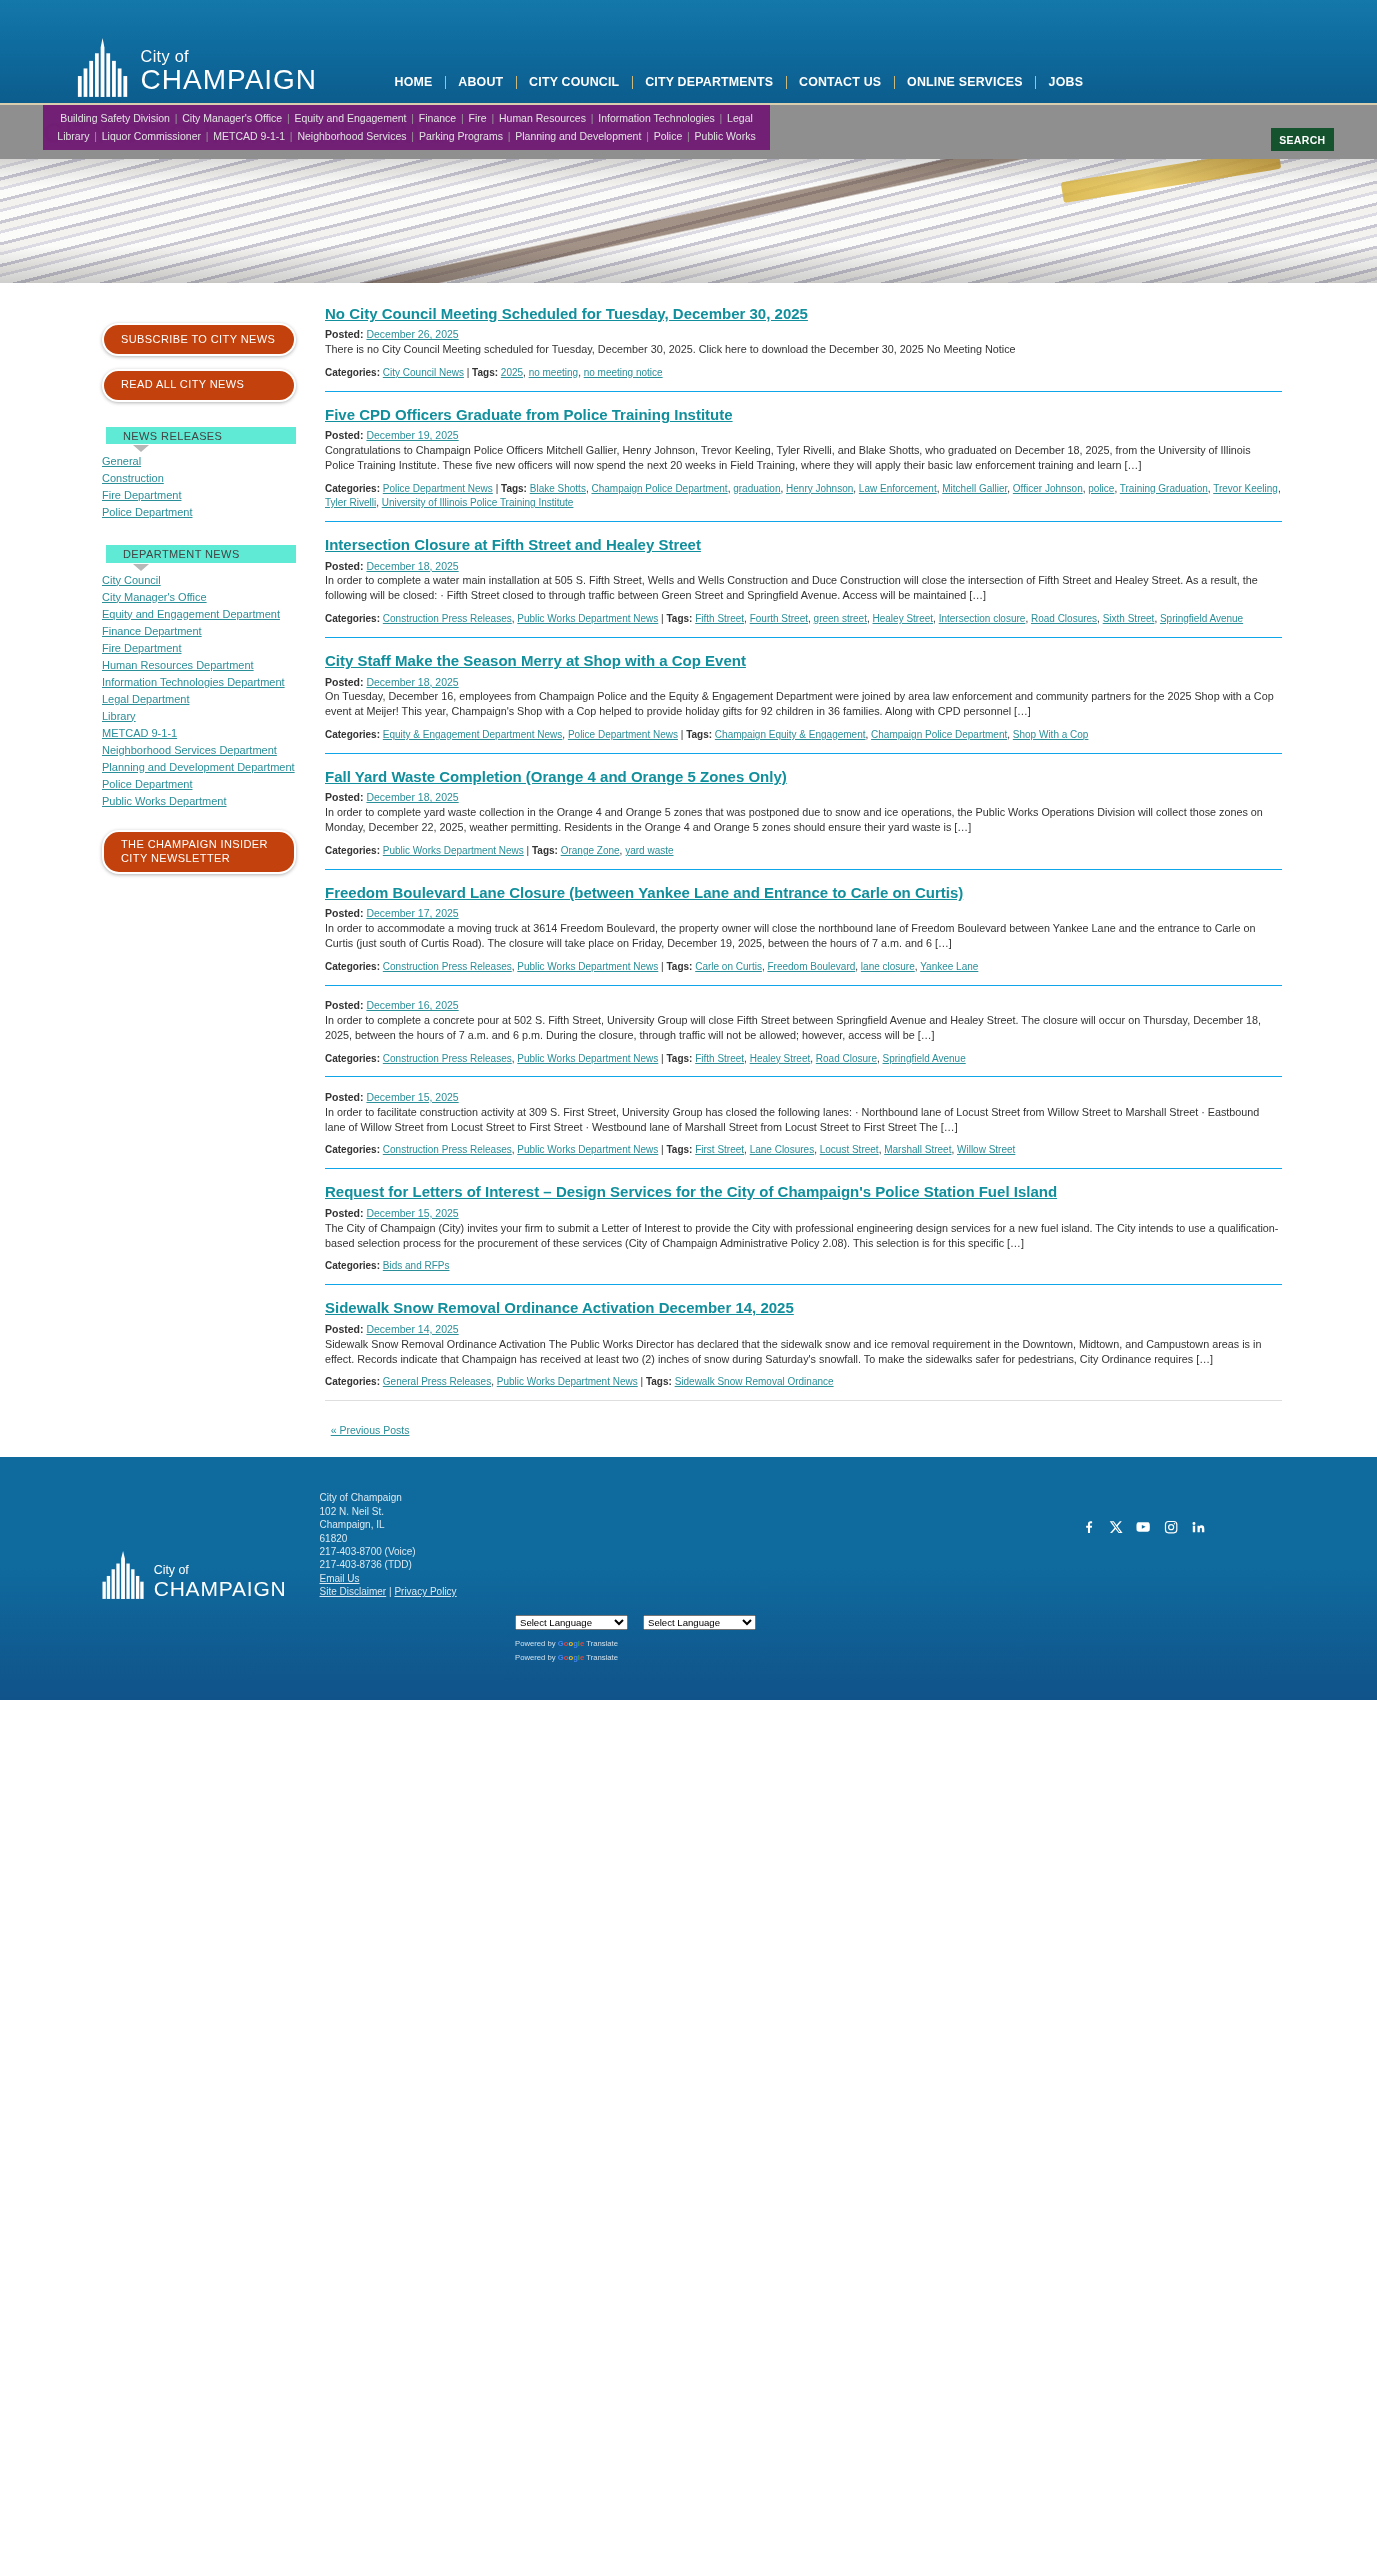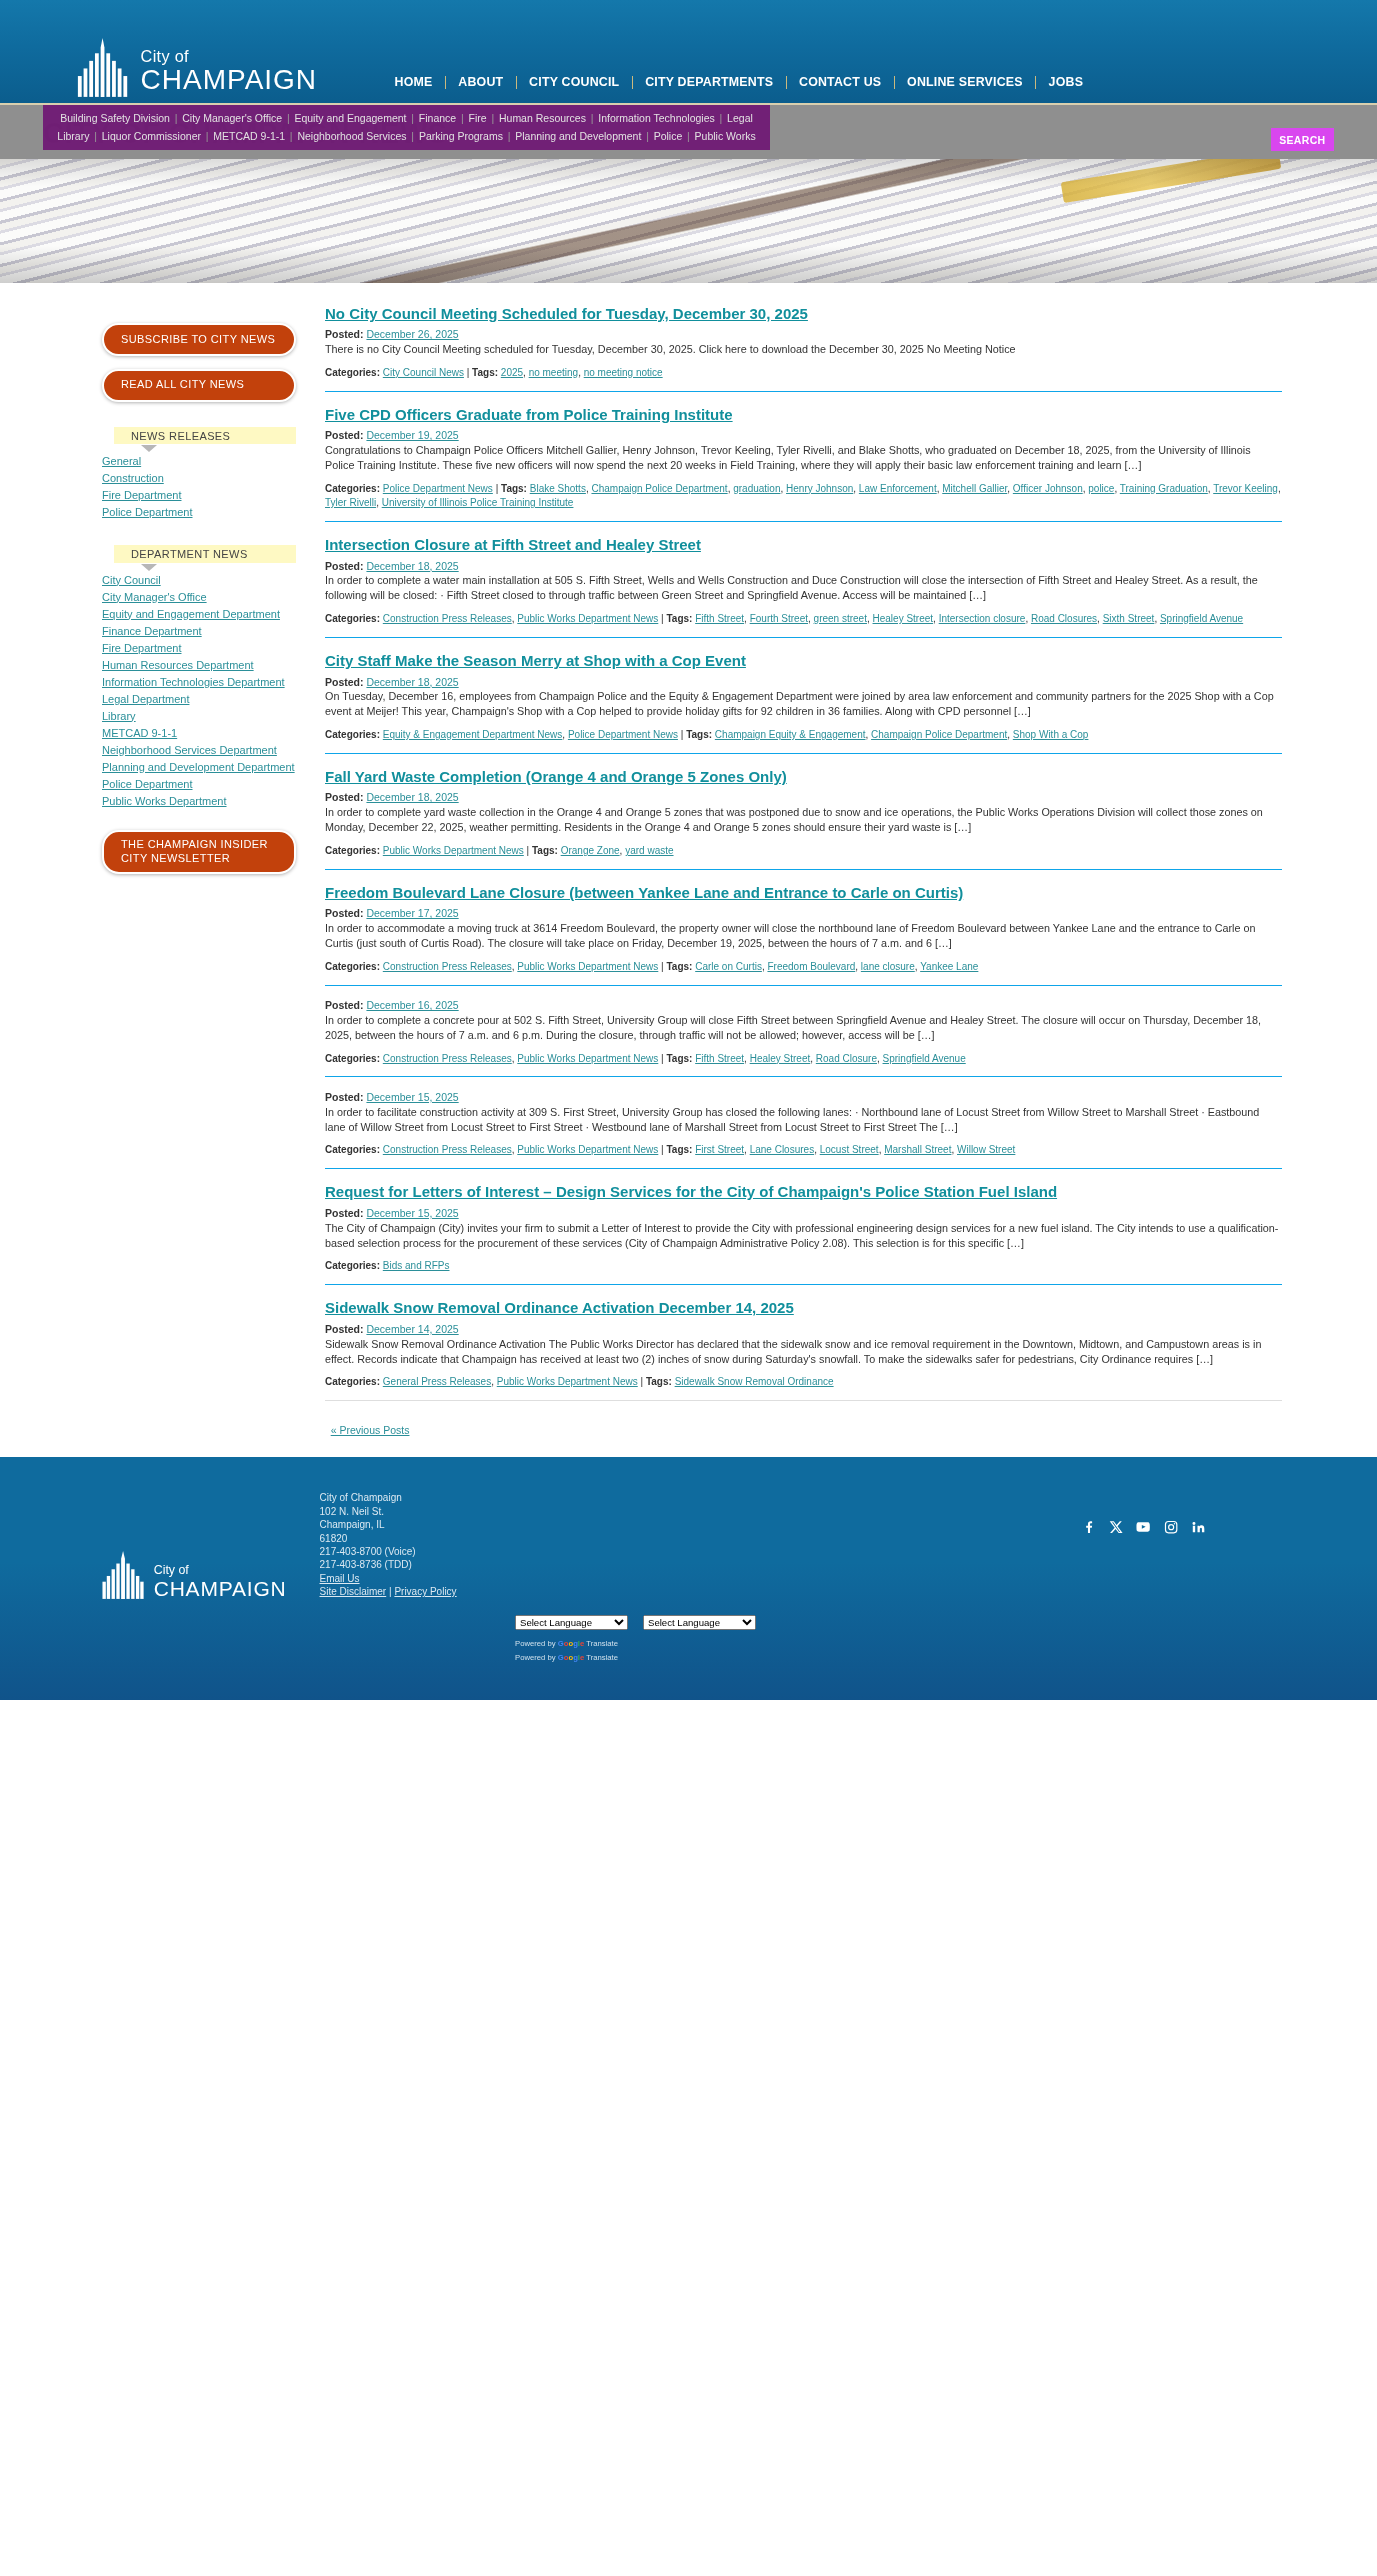--- a/index.html
+++ b/index.html
@@ -45,21 +45,21 @@
   .deptmenu {
     position:absolute; left:43px; top:0; width:727px;
     background:#701a75; padding:3.8px 0 5.7px 0;
     opacity:.94;
   }
   .deptmenu .row { text-align:center; color:#e8e8e8; font-size:10.5px; line-height:18px; white-space:nowrap; }
   .deptmenu .row a { color:#e8e8e8; font-size:10.5px; padding:0 3.8px; }
   .deptmenu .sep { color:#9a9a9a; padding:0 1px; }
   .searchbtn {
     position:absolute; right:0; top:23px;
-    background:#d946ef; color:#fff; font-size:10.5px; font-weight:bold;
+    background:#14532d; color:#fff; font-size:10.5px; font-weight:bold;
     padding:5.7px 8.6px; letter-spacing:0.3px;
   }
   .searchwrap { position:absolute; right:43px; top:0; width:auto; }
 
   
   .hero { height:124px; overflow:hidden; position:relative; background:#c9c4bb; }
   .hero .stack {
     position:absolute; inset:0;
     background:
       linear-gradient(168deg, rgba(255,255,255,0) 0 48%, rgba(90,60,40,.55) 48.4% 52%, rgba(255,255,255,0) 52.4% 100%),
@@ -90,22 +90,22 @@
     display:block; background:#c2410c; color:#fff;
     border-radius:17px; border:2.9px solid #fff;
     box-shadow:0 1px 3.8px rgba(0,0,0,.30);
     font-size:11px; letter-spacing:0.4px;
     padding:7.7px 0 7.7px 17px; margin-bottom:12.4px;
     line-height:1.25;
   }
   .sbtn.two { padding-top:6.7px; padding-bottom:6.7px; }
 
   .sb-head {
-    background:#fef9c3; color:#444; font-size:11px; letter-spacing:0.4px;
-    padding:2.9px 0 2.9px 17px; margin:25px 0 0 12px; position:relative;
+    background:#5eead4; color:#444; font-size:11px; letter-spacing:0.4px;
+    padding:2.9px 0 2.9px 17px; margin:25px 0 0 4px; position:relative;
   }
   .sb-head::after {
     content:""; position:absolute; left:27px; bottom:-7.7px;
     border-left:8.6px solid transparent; border-right:8.6px solid transparent;
     border-top:7.7px solid #b7b7b7;
   }
   .sb-list { list-style:none; margin:7.7px 0 0 0; padding:0; }
   .sb-list li { line-height:16px; }
   .sb-list a { color:#2b8f99; font-size:11px; text-decoration:underline; }
 

